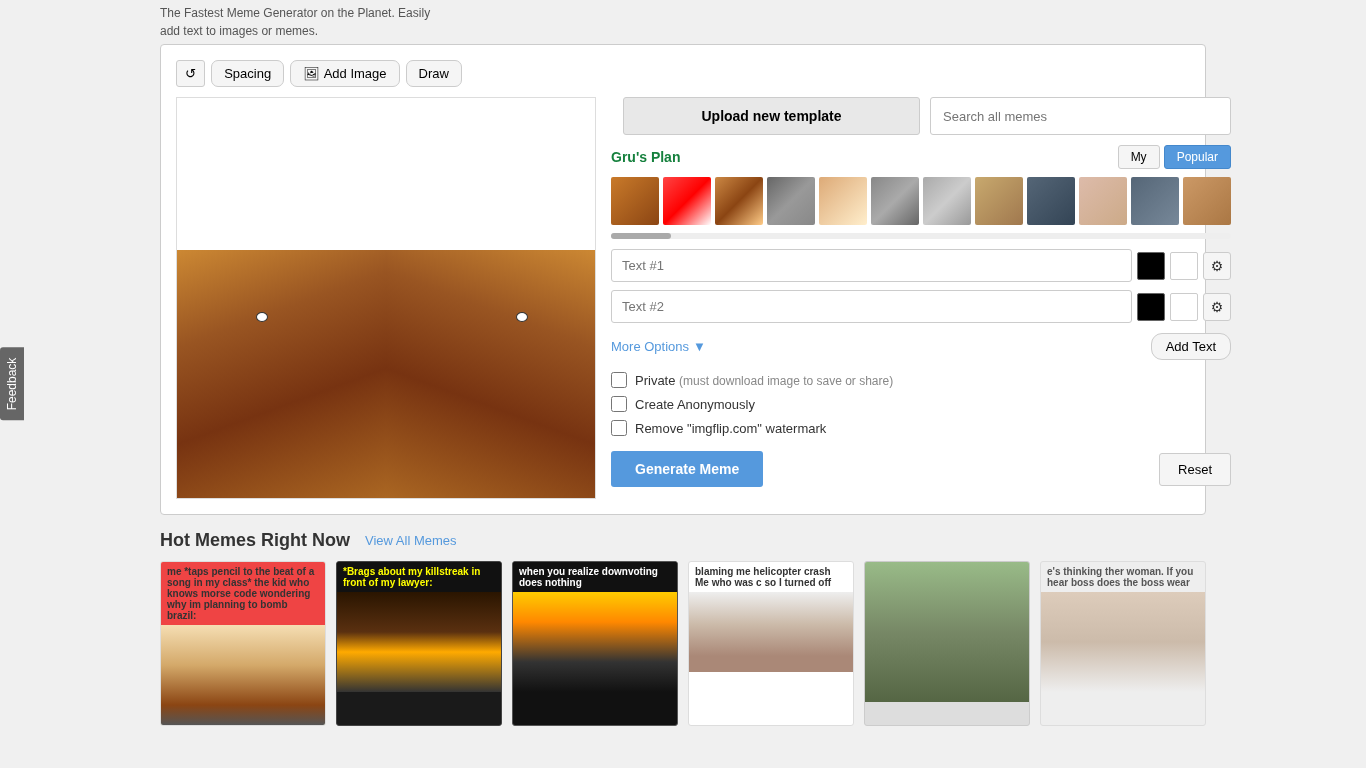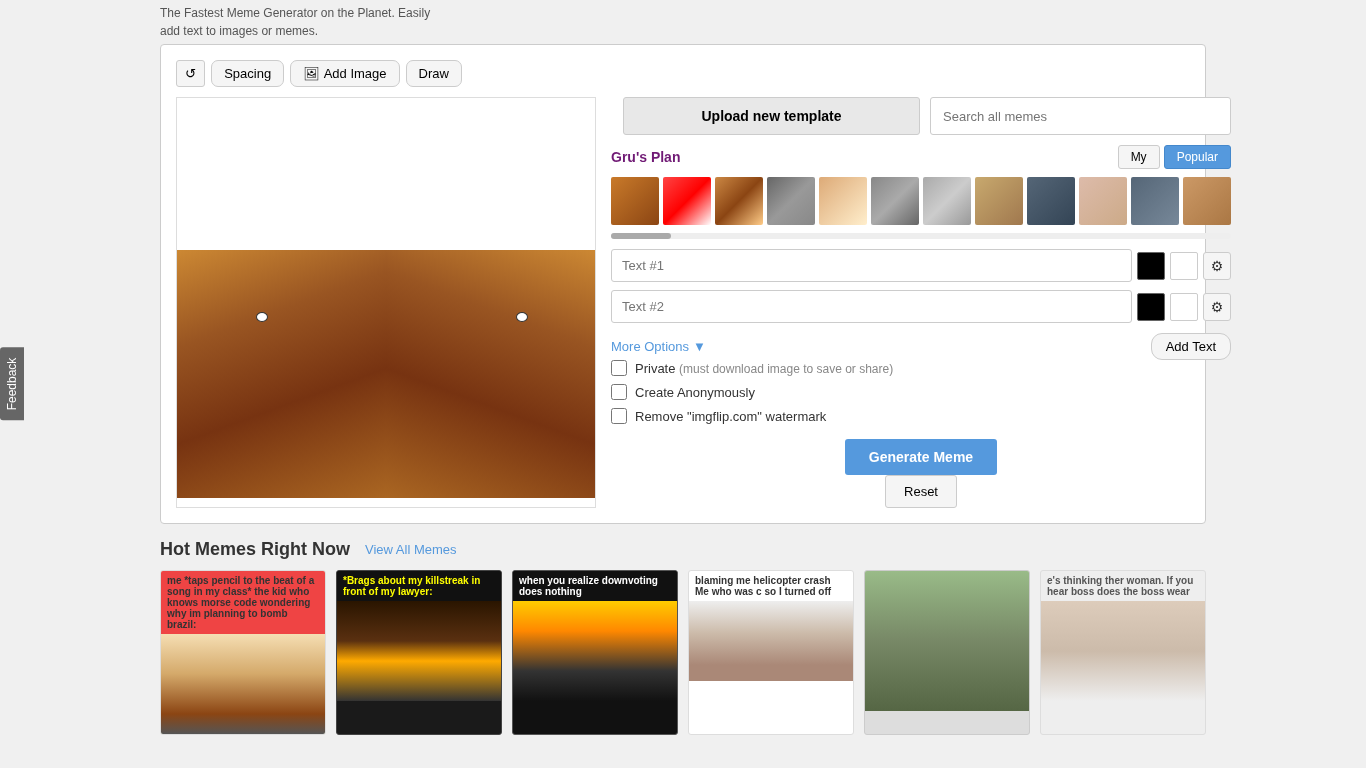--- a/index.html
+++ b/index.html
@@ -96,21 +96,21 @@
     .plan-header {
       display: flex;
       justify-content: space-between;
       align-items: center;
       margin-bottom: 8px;
     }
 
     .plan-title {
       font-size: 14px;
       font-weight: bold;
-      color: #701a75;
+      color: #15803d;
     }
 
     .plan-tabs {
       display: flex;
       gap: 4px;
     }
 
     .plan-tab {
       padding: 4px 12px;
       border: 1px solid #ccc;
@@ -218,20 +218,21 @@
       display: flex;
       align-items: center;
       justify-content: center;
       font-size: 14px;
     }
 
     .options-row {
       display: flex;
       justify-content: space-between;
       align-items: center;
+      margin-bottom: 12px;
     }
 
     .more-options-btn {
       color: #5599dd;
       cursor: pointer;
       font-size: 13px;
       display: flex;
       align-items: center;
       gap: 4px;
     }
@@ -265,21 +266,20 @@
 
     .small-text {
       color: #888;
       font-size: 12px;
     }
 
     .action-row {
       display: flex;
       justify-content: space-between;
       align-items: center;
-      flex-direction: column;
     }
 
     .generate-btn {
       padding: 10px 24px;
       background: #5599dd;
       color: white;
       border: none;
       border-radius: 3px;
       cursor: pointer;
       font-size: 14px;

